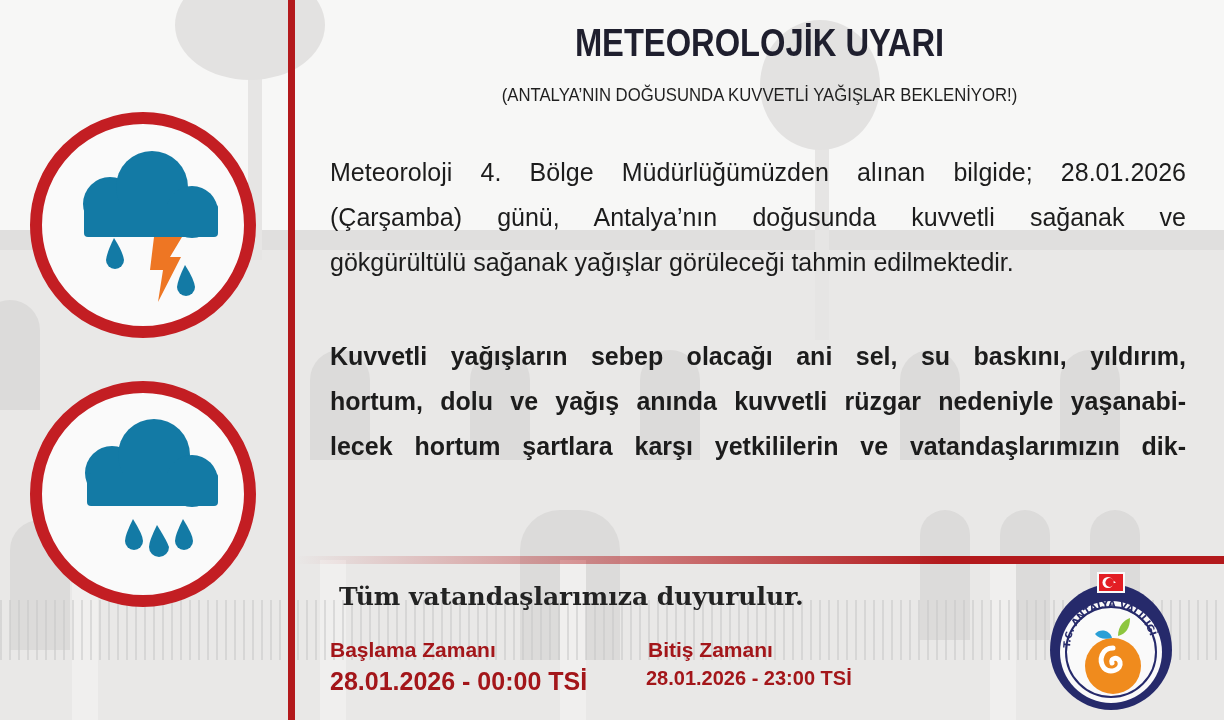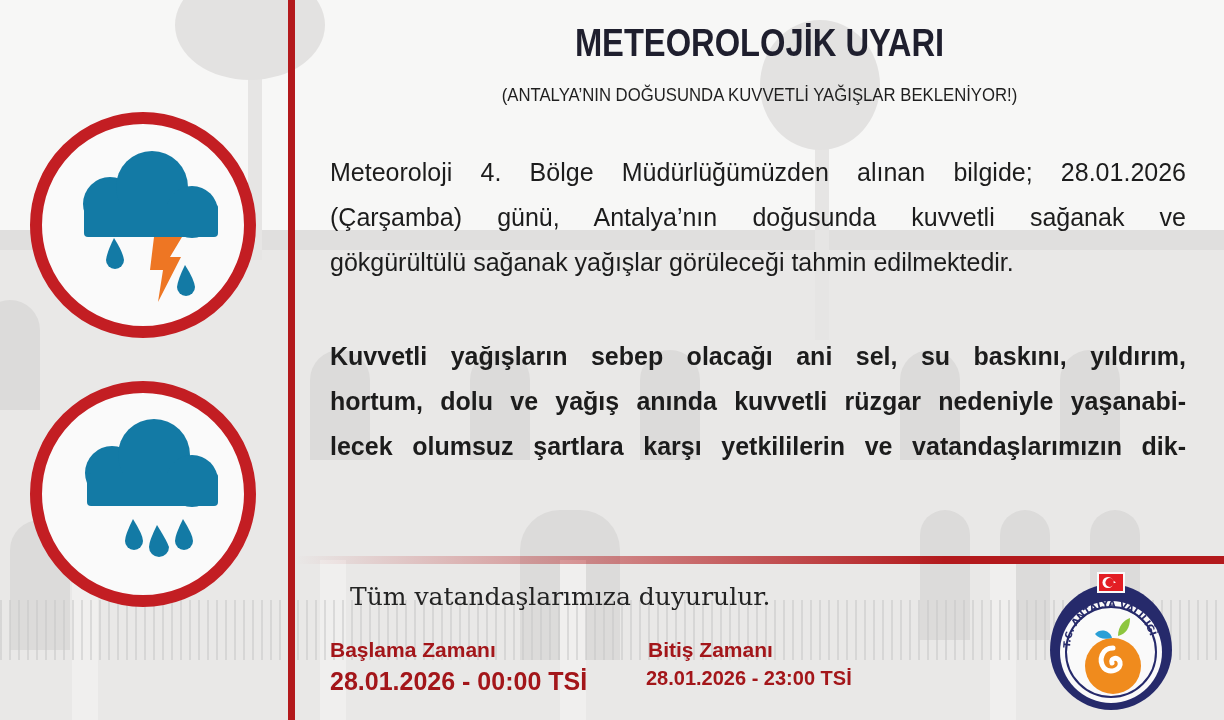--- a/index.html
+++ b/index.html
@@ -37,22 +37,22 @@
      font-family: "Liberation Sans", sans-serif; font-size: 19px; color: #1f1f1f; transform: scaleX(0.88); }
 
   .para { position: absolute; left: 330px; width: 856px;
      font-family: "Liberation Sans", sans-serif; font-size: 25px; line-height: 45px;
      color: #1c1c1c; text-align: justify; text-align-last: left; }
   #p1 { top: 150px; }
   #p2 { top: 334px; font-weight: bold; }
   .para .ln { display: block; text-align: justify; text-align-last: justify; white-space: nowrap; }
   .para .ln.last { text-align-last: left; }
 
-  .announce { position: absolute; left: 350px; top: 582px;
-     font-family: "DejaVu Serif", serif; font-weight: normal; font-size: 25px; color: #232323; }
+  .announce { position: absolute; left: 339px; top: 582px;
+     font-family: "DejaVu Serif", serif; font-weight: bold; font-size: 25px; color: #232323; }
   .lbl { position: absolute; font-family: "Liberation Sans", sans-serif; font-weight: bold;
      font-size: 21px; color: #a3161a; }
   #start-label { left: 330px; top: 638px; }
   #start-value { left: 330px; top: 667px; font-size: 25px; }
   #end-label { left: 648px; top: 638px; }
   #end-value { left: 646px; top: 667px; font-size: 20px; }
 
   .logo { position: absolute; left: 1040px; top: 570px; width: 142px; height: 142px; }
 </style>
 </head>
@@ -120,21 +120,21 @@
 
 <div class="para" id="p1">
   <span class="ln">Meteoroloji 4. Bölge Müdürlüğümüzden alınan bilgide; 28.01.2026</span>
   <span class="ln">(Çarşamba) günü, Antalya’nın doğusunda kuvvetli sağanak ve</span>
   <span class="ln last">gökgürültülü sağanak yağışlar görüleceği tahmin edilmektedir.</span>
 </div>
 
 <div class="para" id="p2">
   <span class="ln">Kuvvetli yağışların sebep olacağı ani sel, su baskını, yıldırım,</span>
   <span class="ln">hortum, dolu ve yağış anında kuvvetli rüzgar nedeniyle yaşanabi-</span>
-  <span class="ln">lecek olumsuz şartlara karşı yetkililerin ve vatandaşlarımızın dik-</span>
+  <span class="ln">lecek hortum şartlara karşı yetkililerin ve vatandaşlarımızın dik-</span>
 </div>
 
 <div class="announce">Tüm vatandaşlarımıza duyurulur.</div>
 
 <div class="lbl" id="start-label">Başlama Zamanı</div>
 <div class="lbl" id="start-value">28.01.2026 - 00:00 TSİ</div>
 <div class="lbl" id="end-label">Bitiş Zamanı</div>
 <div class="lbl" id="end-value">28.01.2026 - 23:00 TSİ</div>
 
 <div class="logo">

